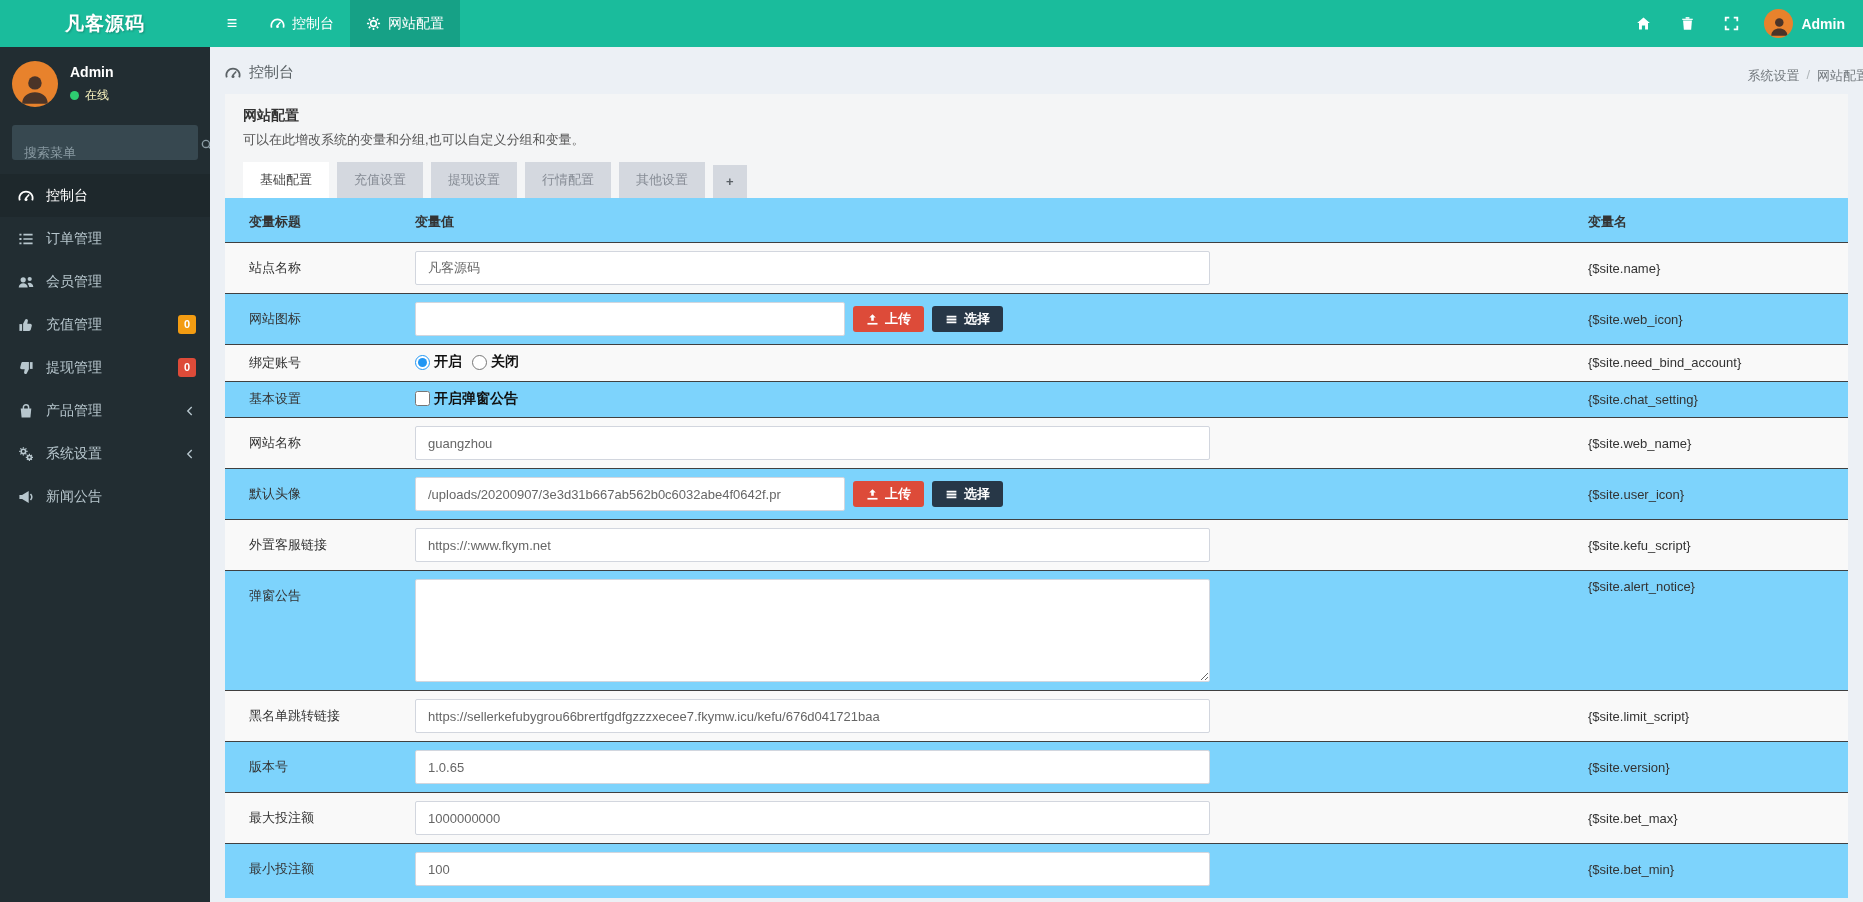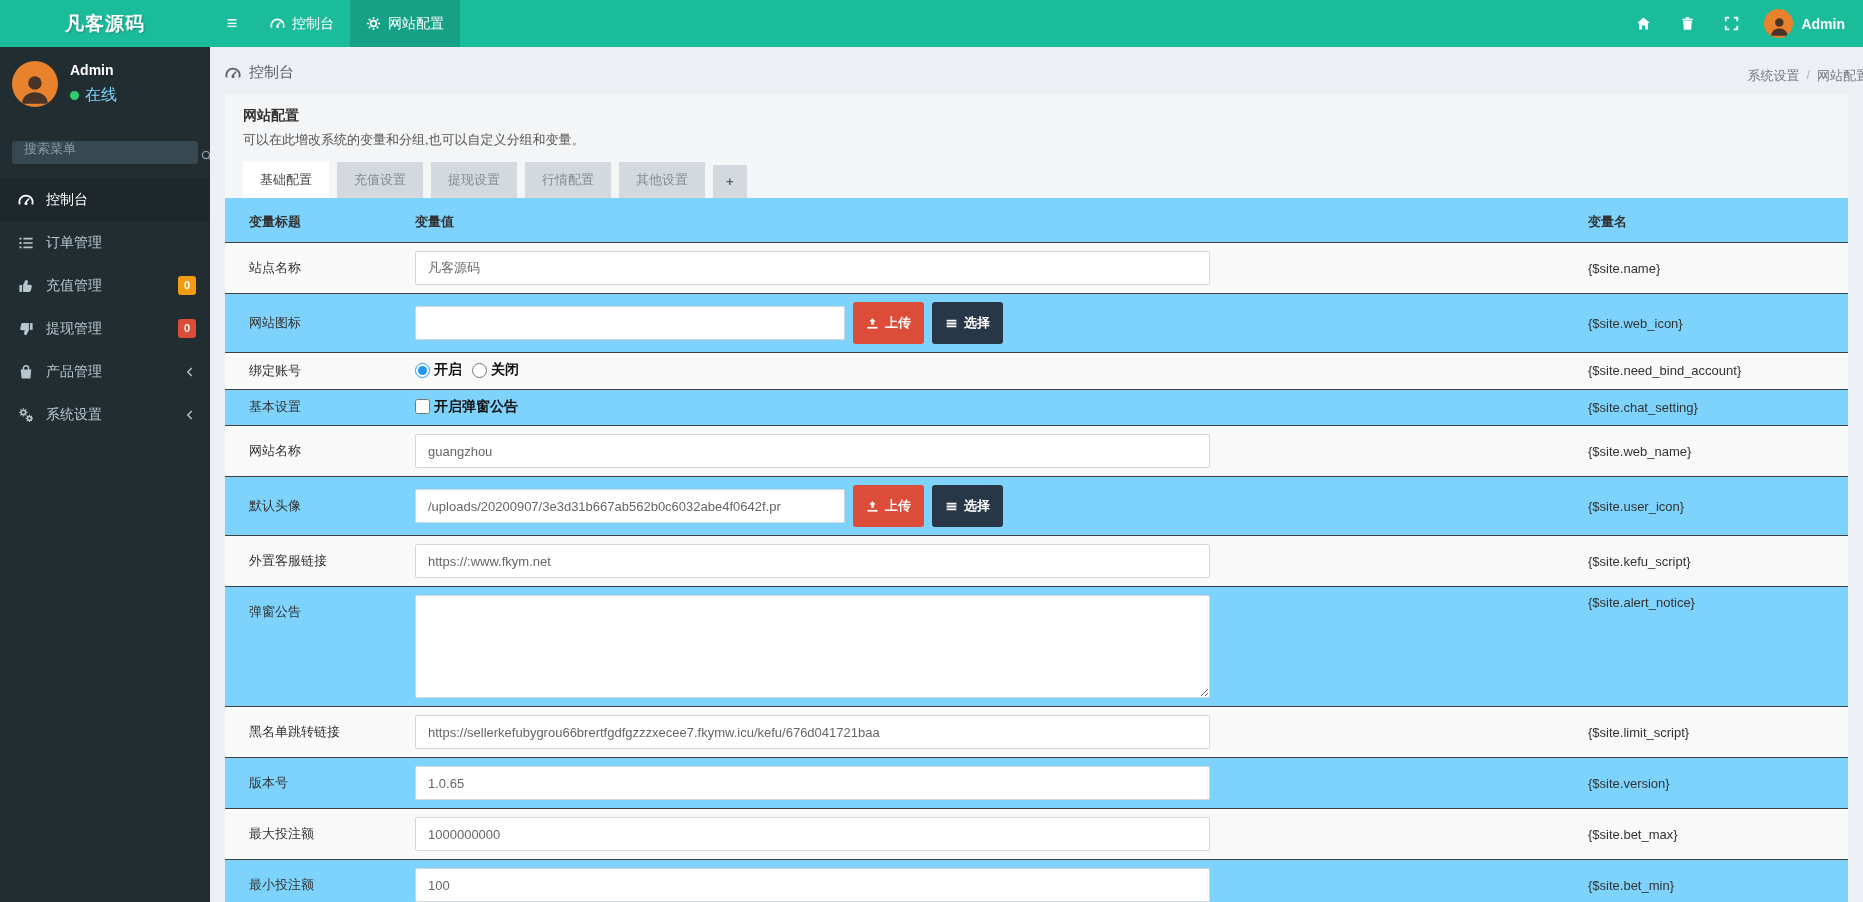--- a/index.html
+++ b/index.html
@@ -51,25 +51,25 @@
   .nav-user-name { color: #fff; font-size: 14px; font-weight: bold; }
 
   
   .sidebar {
     position: absolute; top: 47px; left: 0; width: 210px; height: 855px;
     background: #222d32;
   }
   .user-panel { display: flex; align-items: center; gap: 12px; padding: 14px 12px; }
   .user-panel .avatar { width: 46px; height: 46px; }
   .user-name { color: #fff; font-size: 14px; font-weight: bold; margin-bottom: 7px; }
-  .user-status { color: #7dd3fc; font-size: 16px; display: flex; align-items: center; gap: 6px; }
+  .user-status { color: #fef9c3; font-size: 12px; display: flex; align-items: center; gap: 6px; }
   .status-dot { width: 9px; height: 9px; border-radius: 50%; background: #2ecc71; display: inline-block; }
   .sidebar-search {
-    margin: 20px 12px 14px; height: 23px; background: #374850; border-radius: 3px;
-    display: flex; align-items: flex-start; padding: 0 4px 0 12px;
+    margin: 4px 12px 14px; height: 35px; background: #374850; border-radius: 3px;
+    display: flex; align-items: flex-end; padding: 0 4px 0 12px;
   }
   .sidebar-search input {
     flex: 1; background: transparent; border: none; outline: none;
     color: #ccc; font-size: 13px; font-family: inherit;
   }
   .sidebar-search input::placeholder { color: #8a9ba3; }
   .search-btn { width: 30px; height: 30px; display:flex; align-items:center; justify-content:center; color:#8a9ba3; cursor:pointer; }
   .search-btn svg { width: 14px; height: 14px; }
   .side-menu { list-style: none; }
   .side-item {
@@ -128,21 +128,21 @@
   table.config tr.va-top td.first { padding-top: 16px; }
 
   .txt-input {
     width: 795px; height: 34px; border: 1px solid #d2d6de; border-radius: 2px;
     padding: 6px 12px; font-size: 13px; color: #666; font-family: inherit;
     background: #fff; outline: none;
   }
   .txt-input.short { width: 430px; }
   .file-cell { display: flex; align-items: center; gap: 8px; }
   .btn {
-    height: 42px; border: none; border-radius: 3px; color: #fff; font-size: 13px;
+    height: 26px; border: none; border-radius: 3px; color: #fff; font-size: 13px;
     display: inline-flex; align-items: center; gap: 6px; padding: 0 13px;
     cursor: pointer; font-family: inherit; font-weight: bold;
   }
   .btn svg { width: 13px; height: 13px; }
   .btn.upload { background: #dd4b39; }
   .btn.select { background: #273747; }
   .opt-label { display: inline-flex; align-items: center; gap: 4px; margin-right: 10px;
     font-weight: bold; color: #111; font-size: 14px; cursor: pointer; }
   .opt-label input { width: 15px; height: 15px; accent-color: #2196f3; cursor: pointer; }
   textarea.notice {
@@ -262,20 +262,31 @@
           <svg viewBox="0 0 16 16" fill="currentColor">
             <path d="M5.4 3.6h9.2M5.4 8h9.2M5.4 12.4h9.2" stroke="currentColor" stroke-width="1.7" fill="none"></path>
             <path d="M1.4 2.7h2.1v1.8H1.4zM1.4 7.1h2.1v1.8H1.4zM1.4 11.5h2.1v1.8H1.4z"></path>
           </svg>
         </span>
         <span class="lbl">订单管理</span>
       </li>
       <li class="side-item">
         <span class="ico">
           <svg viewBox="0 0 16 16" fill="currentColor">
+            <circle cx="5.2" cy="5.8" r="2.6"></circle>
+            <path d="M.7 13.5c0-2.7 2-4.3 4.5-4.3s4.5 1.6 4.5 4.3z"></path>
+            <circle cx="11.7" cy="5" r="2.1"></circle>
+            <path d="M10.8 8.8c2.7 0 4.5 1.6 4.5 4.2h-4.1a6 6 0 0 0-1.6-3.6z"></path>
+          </svg>
+        </span>
+        <span class="lbl">会员管理</span>
+      </li>
+      <li class="side-item">
+        <span class="ico">
+          <svg viewBox="0 0 16 16" fill="currentColor">
             <path d="M1.4 7.1h2.7v6.8H1.4z"></path>
             <path d="M5.1 13.9h6c.8 0 1.5-.5 1.7-1.3l1-3.9c.3-1-.5-2-1.6-2H9.3l.6-2.9c.2-1-.6-1.9-1.6-1.9-.4 0-.8.2-1 .6L5.1 6.8z"></path>
           </svg>
         </span>
         <span class="lbl">充值管理</span>
         <span class="side-badge" style="background: rgb(243, 156, 18);">0</span>
       </li>
       <li class="side-item">
         <span class="ico">
           <svg viewBox="0 0 16 16" fill="currentColor">
@@ -310,20 +321,29 @@
             <circle cx="11.4" cy="11.4" r="1.9" fill="none" stroke="currentColor" stroke-width="1.5"></circle>
             <path d="M11.4 7.8v1.2M11.4 13.8v1.2M7.8 11.4H9M13.8 11.4H15M8.9 8.9l.9.9M13 13l.9.9M13.9 8.9l-.9.9M9.8 13l-.9.9" stroke="currentColor" stroke-width="1.2"></path>
           </svg>
         </span>
         <span class="lbl">系统设置</span>
         <span class="side-chevron">
           <svg viewBox="0 0 16 16" fill="currentColor">
             <path d="M10.3 2.6L5 8l5.3 5.4" fill="none" stroke="currentColor" stroke-width="1.8"></path>
           </svg>
         </span>
+      </li>
+      <li class="side-item">
+        <span class="ico">
+          <svg viewBox="0 0 16 16" fill="currentColor">
+            <path d="M1.4 6.1h2.7L10.7 1.9v12.2L4.1 9.9H1.4z"></path>
+            <path d="M12.5 5.1a4.3 4.3 0 0 1 0 5.8" fill="none" stroke="currentColor" stroke-width="1.5"></path>
+          </svg>
+        </span>
+        <span class="lbl">新闻公告</span>
       </li>
     </ul>
 </aside>
 
 <main class="content">
   <div class="content-header">
     <div class="page-title">
       <span class="ico">
           <svg viewBox="0 0 16 16" fill="currentColor">
             <path d="M1.8 12.4a6.6 6.6 0 1 1 12.4 0" fill="none" stroke="currentColor" stroke-width="1.8"></path>

